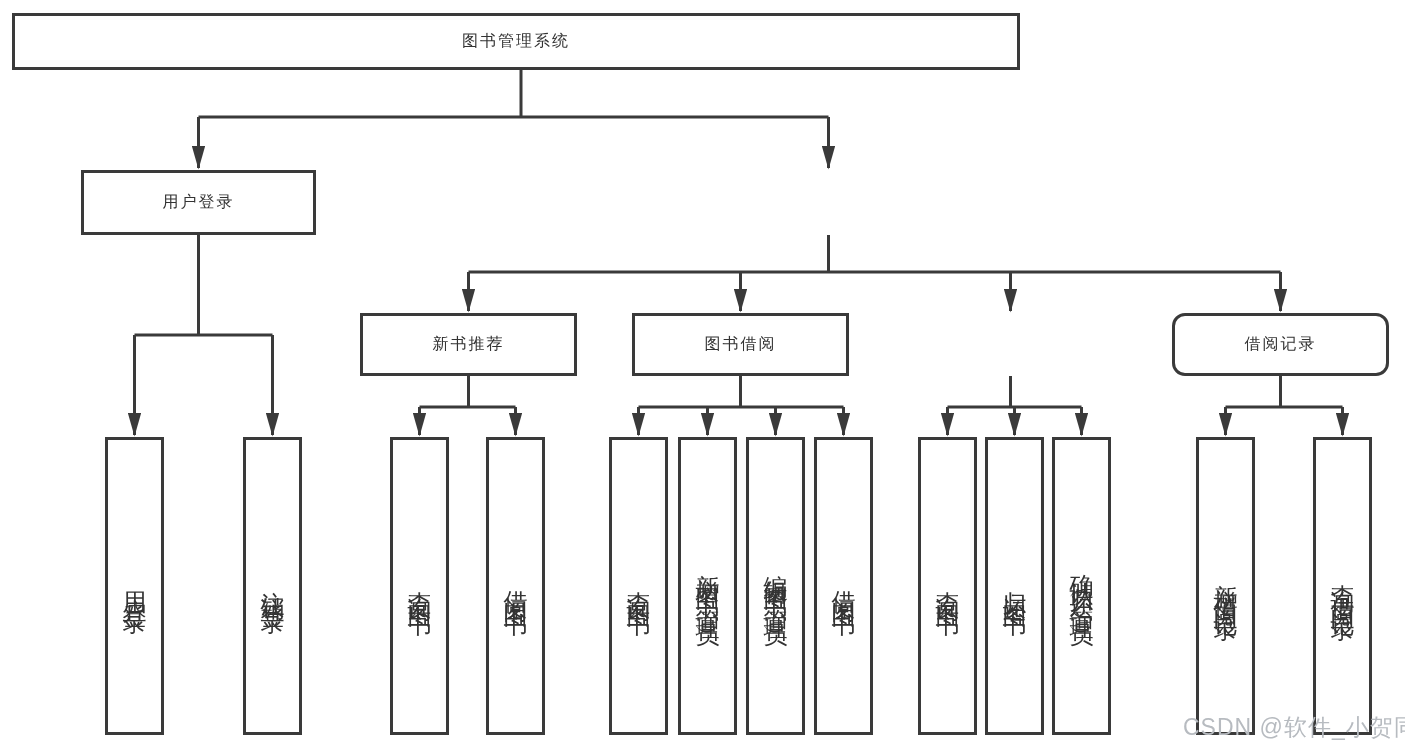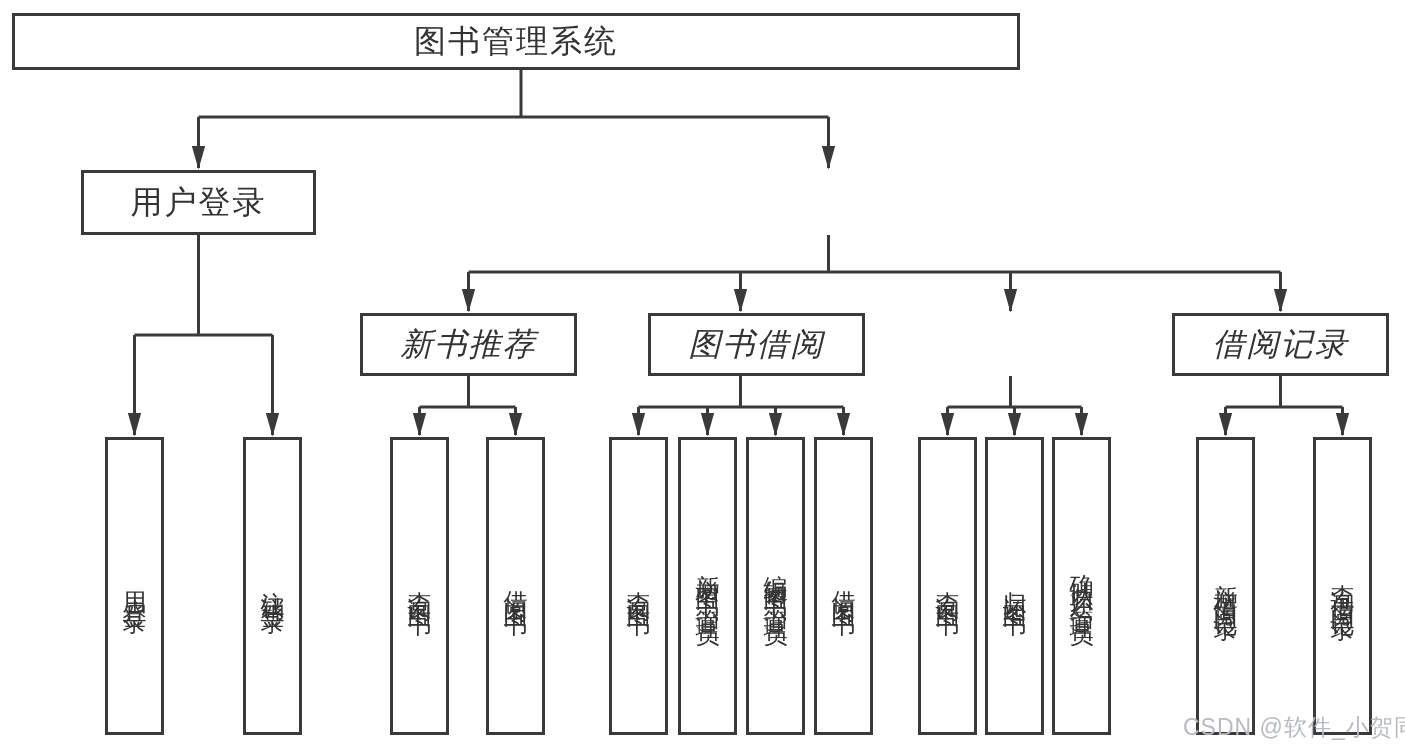--- a/index.html
+++ b/index.html
@@ -25,27 +25,27 @@
     position:absolute;
     box-sizing:border-box;
     border:3px solid var(--line);
     background:#ffffff;
     display:flex;
     align-items:center;
     justify-content:center;
     color:var(--text);
   }
   .hlabel{
-    font-size:32px;
+    font-size:16px;
     letter-spacing:2px;
     white-space:nowrap;
   }
   .root-box{left:12px;top:13px;width:1008px;height:57px;}
   .l1-box{top:170px;width:235px;height:65px;}
-  .l2-box{top:313px;width:217px;height:63px;font-style:italic;}
+  .l2-box{top:313px;width:217px;height:63px;}
   .leaf{top:437px;width:59px;height:298px;}
   .vlabel{
     writing-mode:vertical-rl;
     text-orientation:mixed;
     font-size:24px;
     line-height:1;
     letter-spacing:7px;
     max-height:286px;
     color:var(--text);
   }
@@ -119,24 +119,24 @@
     <span class="hlabel">图书管理系统</span>
   </div>
 
   <div class="node l1-box" style="left:81px;">
     <span class="hlabel">用户登录</span>
   </div>
 
   <div class="node l2-box" style="left:360px;">
     <span class="hlabel">新书推荐</span>
   </div>
-  <div class="node l2-box" style="left:632px;margin-left:16px;">
+  <div class="node l2-box" style="left:632px;">
     <span class="hlabel">图书借阅</span>
   </div>
-  <div class="node l2-box" style="left:1172px;">
+  <div class="node l2-box" style="left:1172px;border-radius:13px;">
     <span class="hlabel">借阅记录</span>
   </div>
 
   <div class="node leaf" style="left:105px;">
     <span class="vlabel">用户登录</span>
   </div>
   <div class="node leaf" style="left:243px;">
     <span class="vlabel">注销登录</span>
   </div>
   <div class="node leaf" style="left:390px;">

